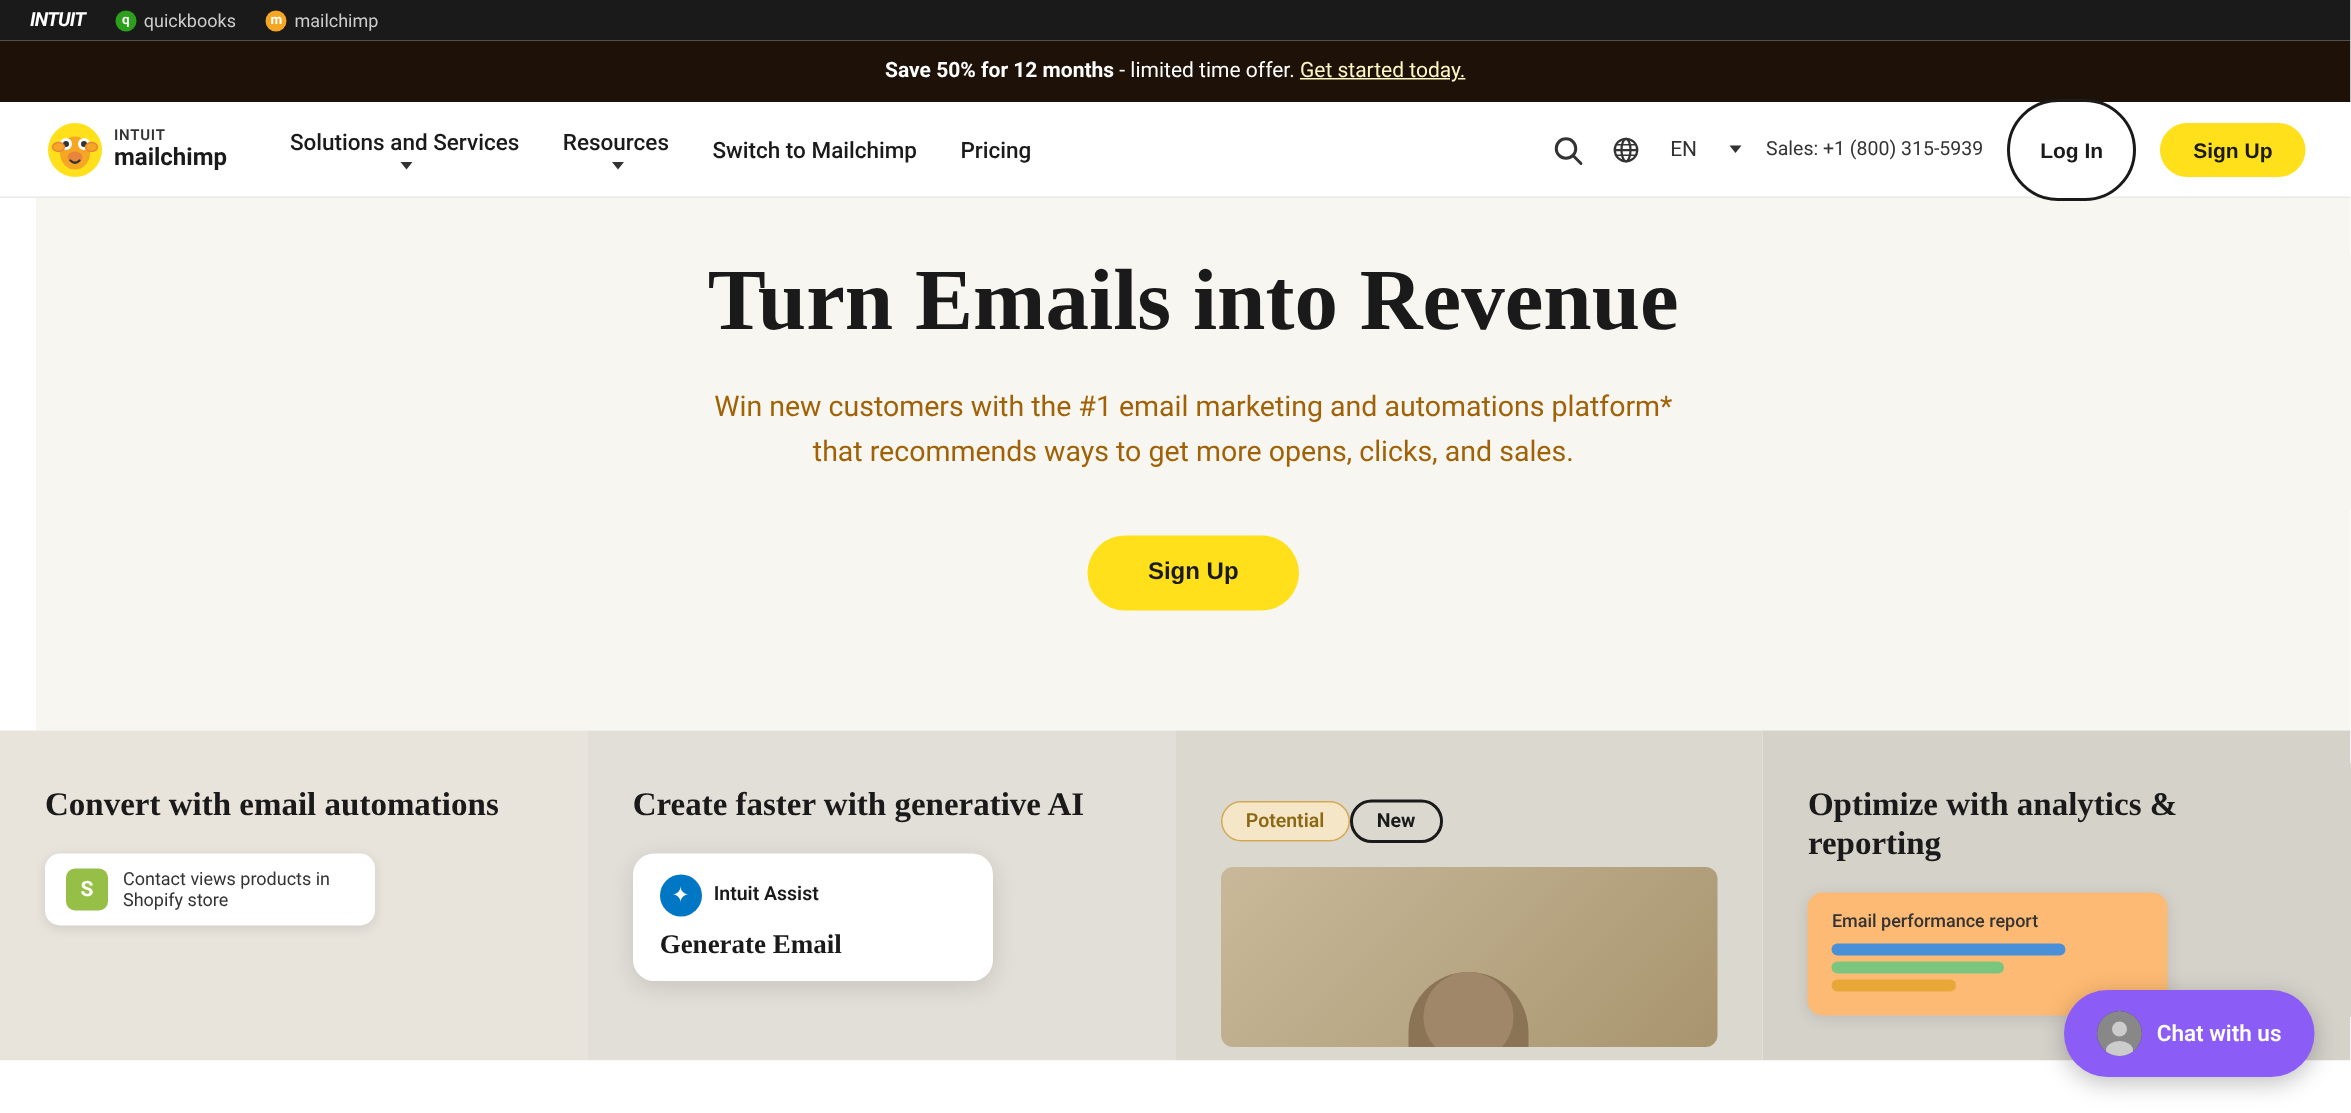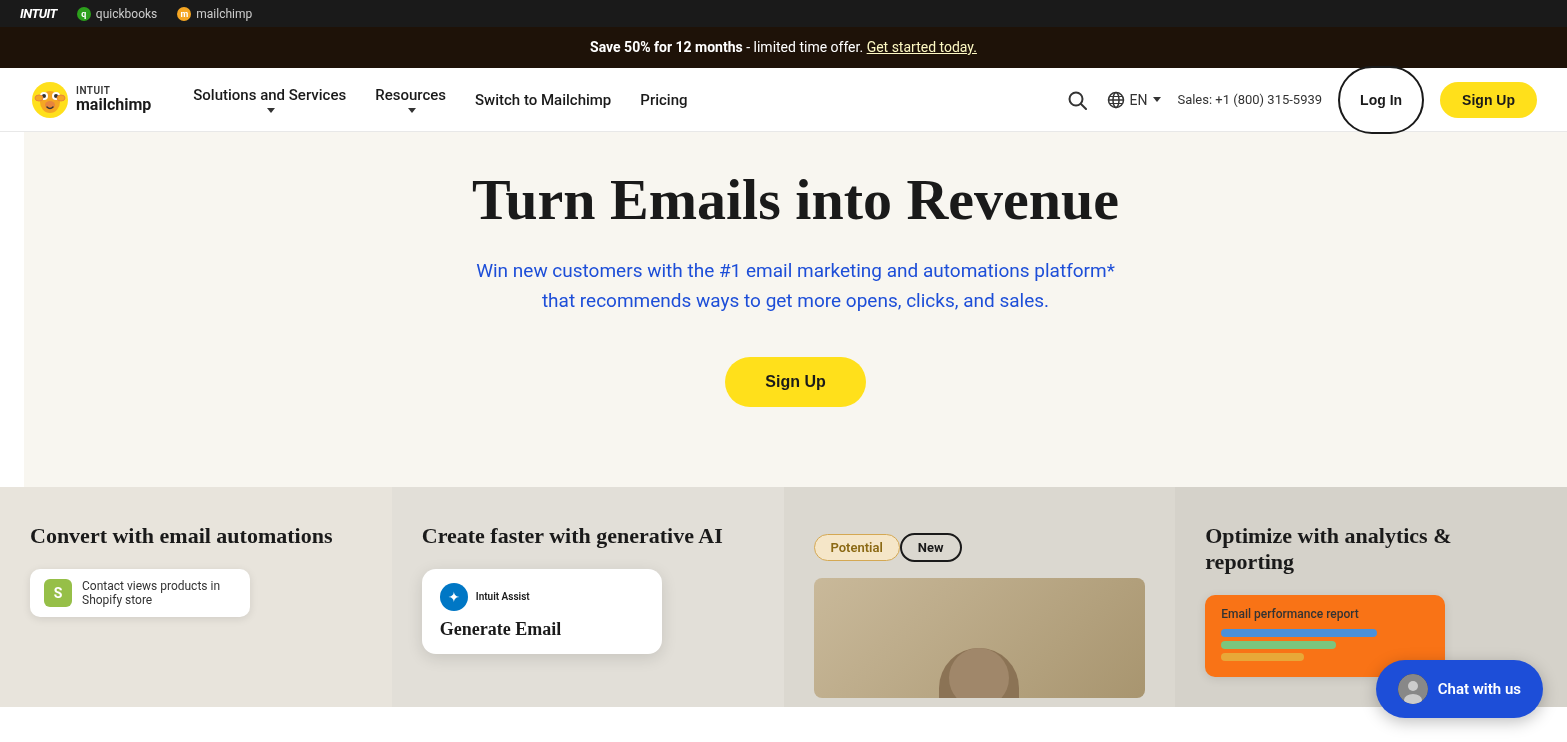--- a/index.html
+++ b/index.html
@@ -130,21 +130,21 @@
       background: none;
       border: none;
       cursor: pointer;
       padding: 4px;
       display: flex;
       align-items: center;
     }
     .lang-selector {
       display: flex;
       align-items: center;
-      gap: 4px;
+      gap: 20px;
       cursor: pointer;
       font-size: 14px;
       color: #333;
     }
     .sales-number {
       font-size: 13px;
       color: #333;
       white-space: nowrap;
     }
     .btn-login {
@@ -178,21 +178,21 @@
     .hero-title {
       font-size: 58px;
       font-weight: 800;
       color: #1a1a1a;
       font-family: Georgia, 'Times New Roman', serif;
       margin-bottom: 24px;
       line-height: 1.1;
     }
     .hero-subtitle {
       font-size: 19px;
-      color: #1d4ed8;
+      color: #a16207;
       max-width: 640px;
       margin: 0 auto 40px;
       line-height: 1.6;
     }
     .hero-cta {
       background: #ffe01b;
       color: #1a1a1a;
       border: none;
       padding: 16px 40px;
       border-radius: 50px;
@@ -277,21 +277,21 @@
       height: 28px;
       border-radius: 50%;
       background: #0077c5;
       display: flex;
       align-items: center;
       justify-content: center;
       color: #fff;
       font-size: 14px;
     }
     .intuit-assist-name {
-      font-size: 10px;
+      font-size: 13px;
       font-weight: 600;
       color: #1a1a1a;
     }
     .intuit-assist-body {
       font-size: 18px;
       font-weight: 700;
       color: #1a1a1a;
       font-family: Georgia, serif;
     }
 
@@ -316,21 +316,21 @@
     }
     .badge-pill.new-pill {
       border: 2px solid #1a1a1a;
       color: #1a1a1a;
       background: transparent;
       font-weight: 700;
     }
 
     
     .email-report-widget {
-      background: #f97316;
+      background: #fdba74;
       border-radius: 10px;
       padding: 12px 16px;
       box-shadow: 0 2px 10px rgba(0,0,0,0.1);
       max-width: 240px;
       margin-top: 10px;
     }
     .report-title {
       font-size: 12px;
       color: #333;
       margin-bottom: 8px;
@@ -340,21 +340,21 @@
       height: 8px;
       border-radius: 4px;
       margin-bottom: 4px;
     }
 
     
     .chat-button {
       position: fixed;
       bottom: 24px;
       right: 24px;
-      background: #1d4ed8;
+      background: #8b5cf6;
       color: #fff;
       border-radius: 50px;
       padding: 14px 22px;
       display: flex;
       align-items: center;
       gap: 10px;
       font-size: 15px;
       font-weight: 600;
       cursor: pointer;
       box-shadow: 0 4px 16px rgba(0,0,0,0.25);

